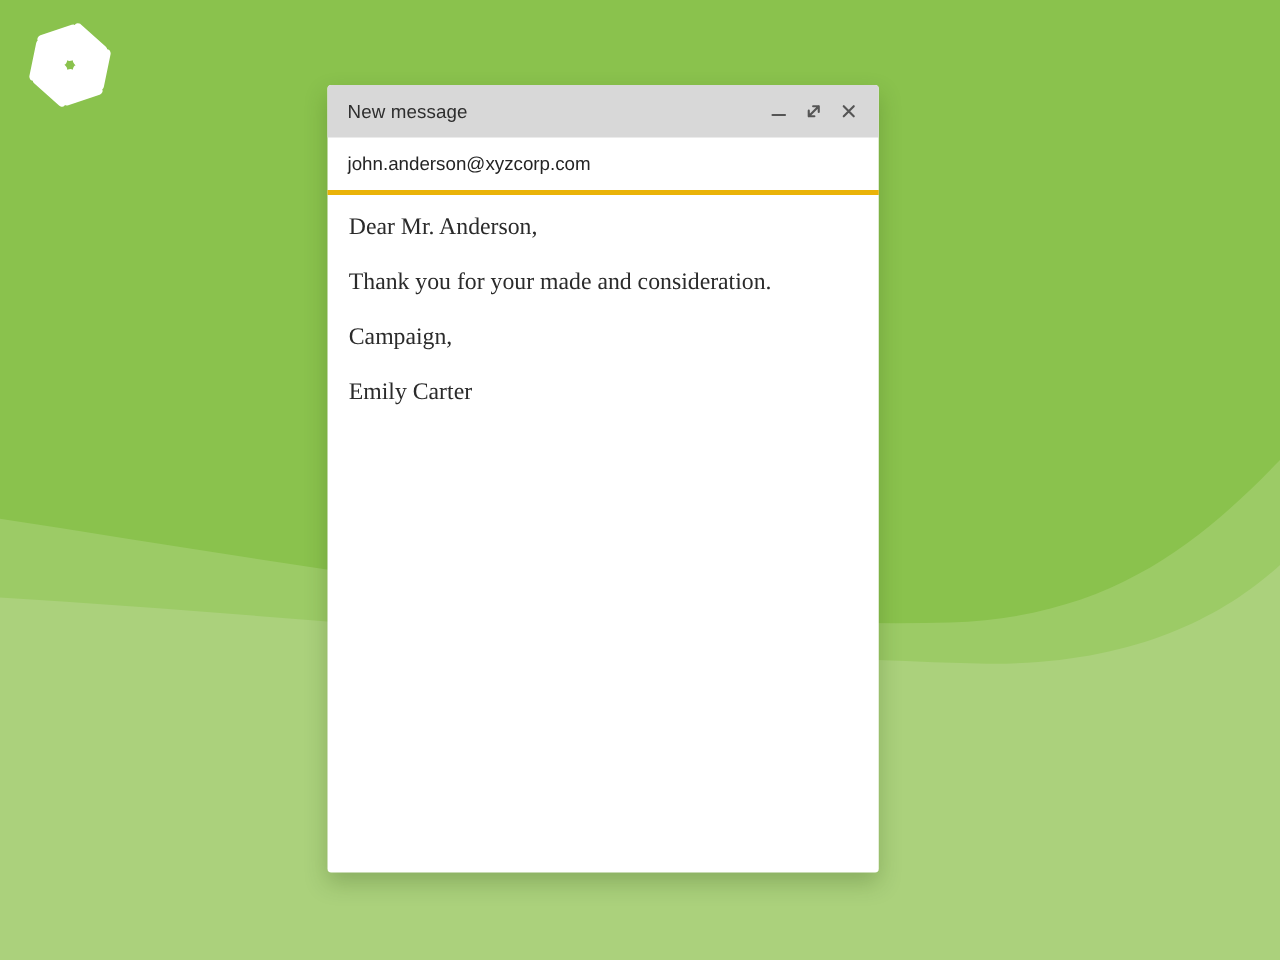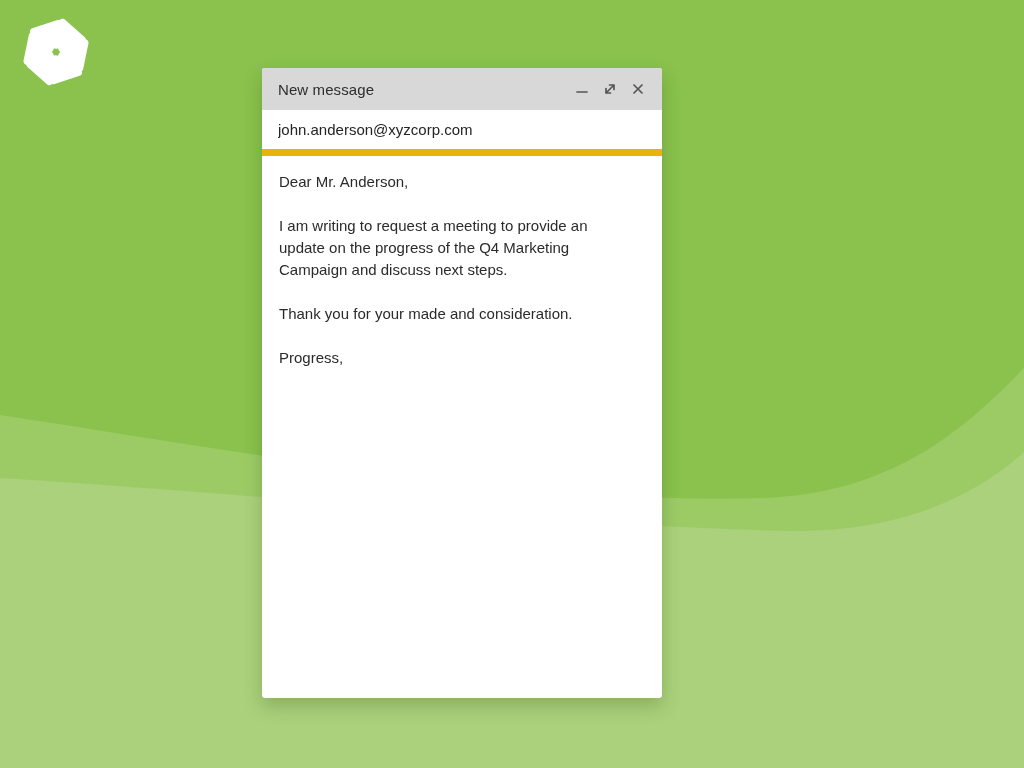--- a/index.html
+++ b/index.html
@@ -6,52 +6,52 @@
   body{
     width:1024px;height:768px;overflow:hidden;position:relative;
     font-family:"Liberation Sans","DejaVu Sans",sans-serif;
     background:#8ac24d;
   }
   .bg-waves{position:absolute;left:0;top:0;width:1024px;height:768px;display:block;}
   .logo{position:absolute;left:18px;top:12px;width:76px;height:80px;}
   .logo svg{display:block;width:100%;height:100%;}
 
   .window{
-    position:absolute;left:262px;top:68px;width:400px;height:630px;
+    position:absolute;left:262px;top:68px;width:441px;height:630px;
     background:#ffffff;border-radius:3px;
     box-shadow:0 8px 18px rgba(40,70,15,.25);
     display:flex;flex-direction:column;box-sizing:border-box;
   }
   .titlebar{
     height:42px;flex:0 0 42px;background:#d8d8d8;border-radius:3px 3px 0 0;
     display:flex;align-items:center;padding:0 14px 0 16px;box-sizing:border-box;
   }
   .titlebar .title{font-size:15px;color:#2e2e2e;letter-spacing:.1px;}
   .controls{margin-left:auto;display:flex;align-items:center;gap:8px;}
   .ctrl-btn{
     background:none;border:none;padding:2px;margin:0;cursor:pointer;
     display:flex;align-items:center;justify-content:center;width:20px;height:20px;
   }
   .ctrl-btn svg{display:block;}
   .ctrl-btn .stroke{stroke:#555555;stroke-width:1.7;fill:none;stroke-linecap:round;stroke-linejoin:round;}
 
   .field{
-    flex:0 0 auto;border-bottom:7px solid #eab308;display:flex;
+    flex:0 0 auto;border-bottom:4px solid #eab308;display:flex;
     padding:0 16px;box-sizing:border-box;
   }
   .field.to{height:46px;}
   .field.subject{height:47px;}
   .field input{
     border:none;outline:none;width:100%;padding:0;margin:0;background:transparent;
     font-family:inherit;font-size:15px;color:#242424;
   }
 
   .msg-body{
     flex:1 1 auto;padding:15px 30px 0 17px;box-sizing:border-box;
-    font-size:15px;line-height:22px;color:#2b2b2b;overflow:hidden;
+    font-size:19px;line-height:22px;color:#2b2b2b;overflow:hidden;font-family:Liberation Serif, serif;
   }
   .msg-body p{margin:0 0 22px 0;}
   .sig div{margin:0;}
 </style>
 </head>
 <body>
 
 <svg class="bg-waves" viewBox="0 0 1024 768" preserveAspectRatio="none">
   <rect x="0" y="0" width="1024" height="768" fill="#8ac24d"></rect>
   <path d="M0,415 C260,455 540,505 760,498 C890,494 962,432 1024,368 L1024,768 L0,768 Z" fill="#9ccb66"></path>
@@ -95,19 +95,19 @@
     </div>
   </header>
 
   <div class="field to">
     <input type="text" value="john.anderson@xyzcorp.com" style="">
   </div>
 
 
   <div class="msg-body">
     <p>Dear Mr. Anderson,</p>
-    <p>I am writing to request a meeting to provide an update on the progress of the Q4 Marketing Campaign and discuss next steps.</p>
     <p>Thank you for your made and consideration.</p>
-    <p>Progress,</p>
+    <p>Campaign,</p>
     <div class="sig">
+      <div>Emily Carter</div>
     </div>
   </div>
 </section>
 
 </body></html>

